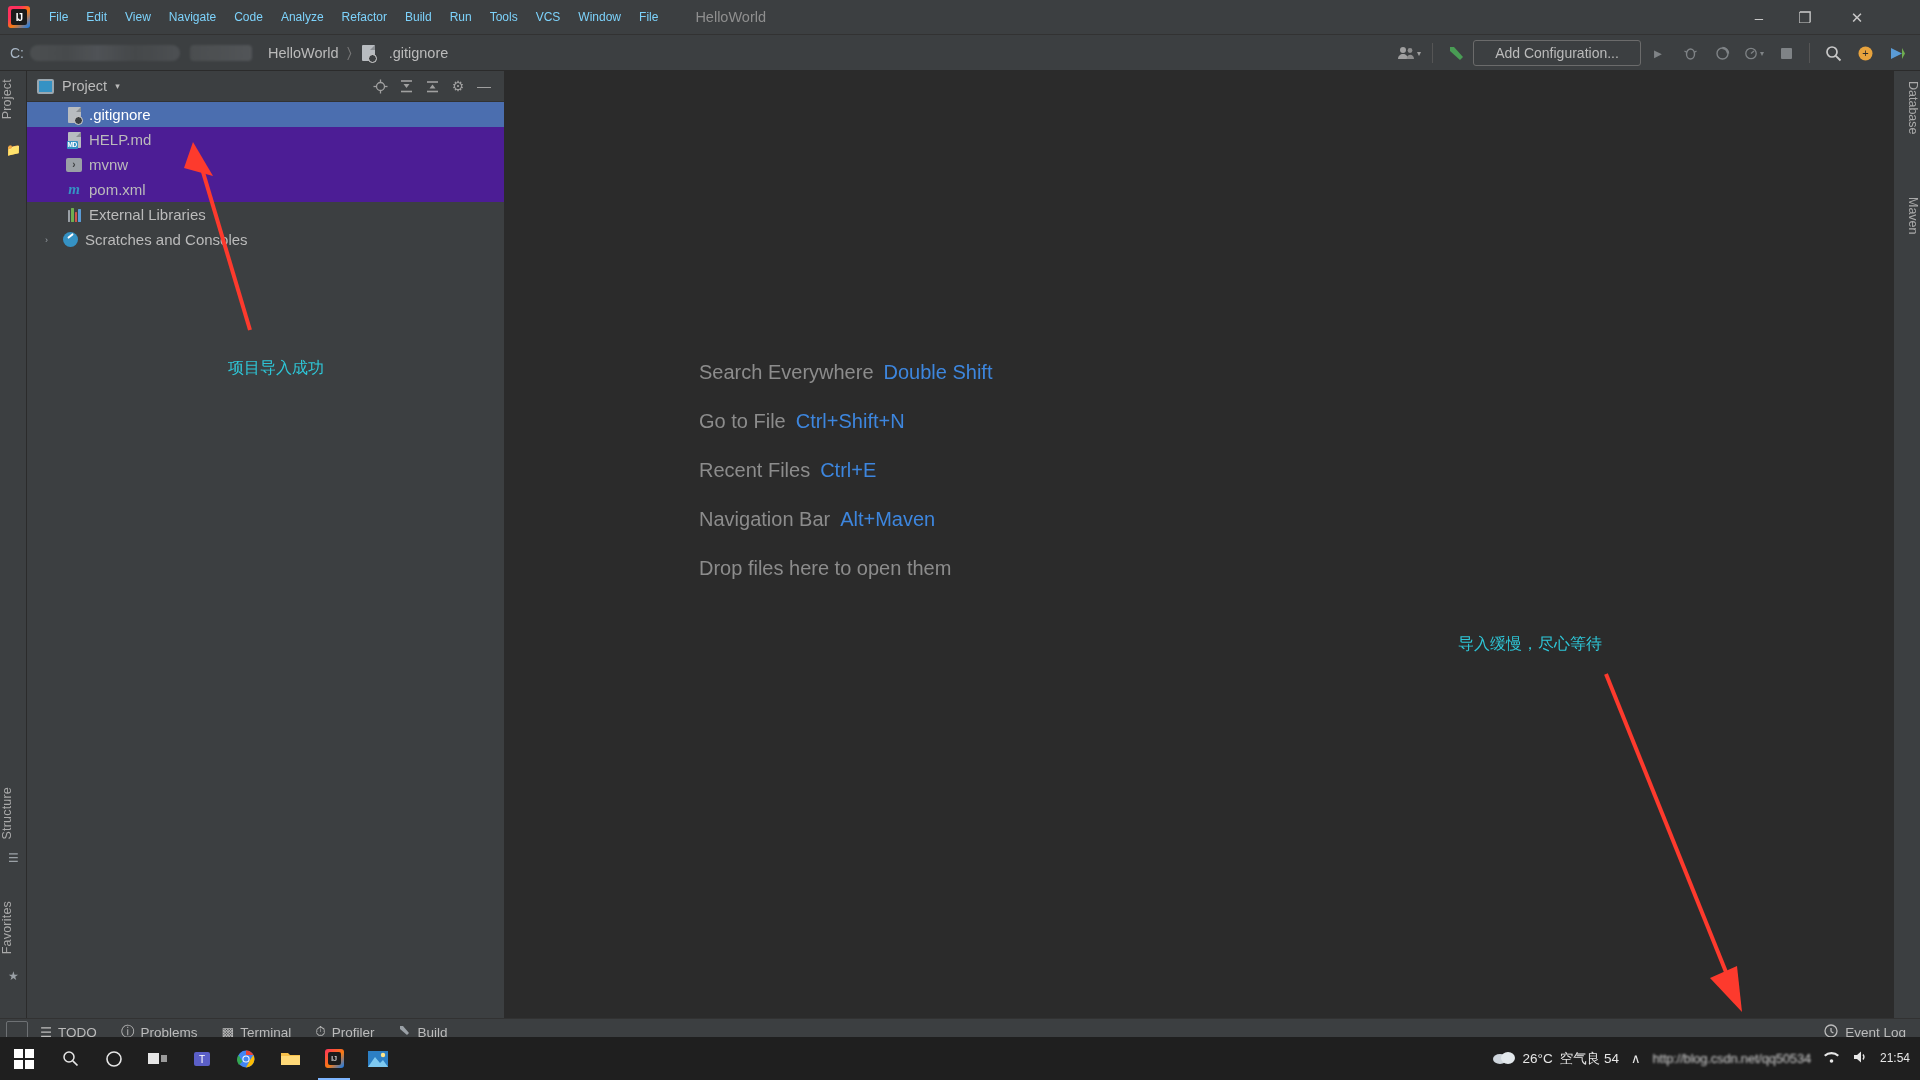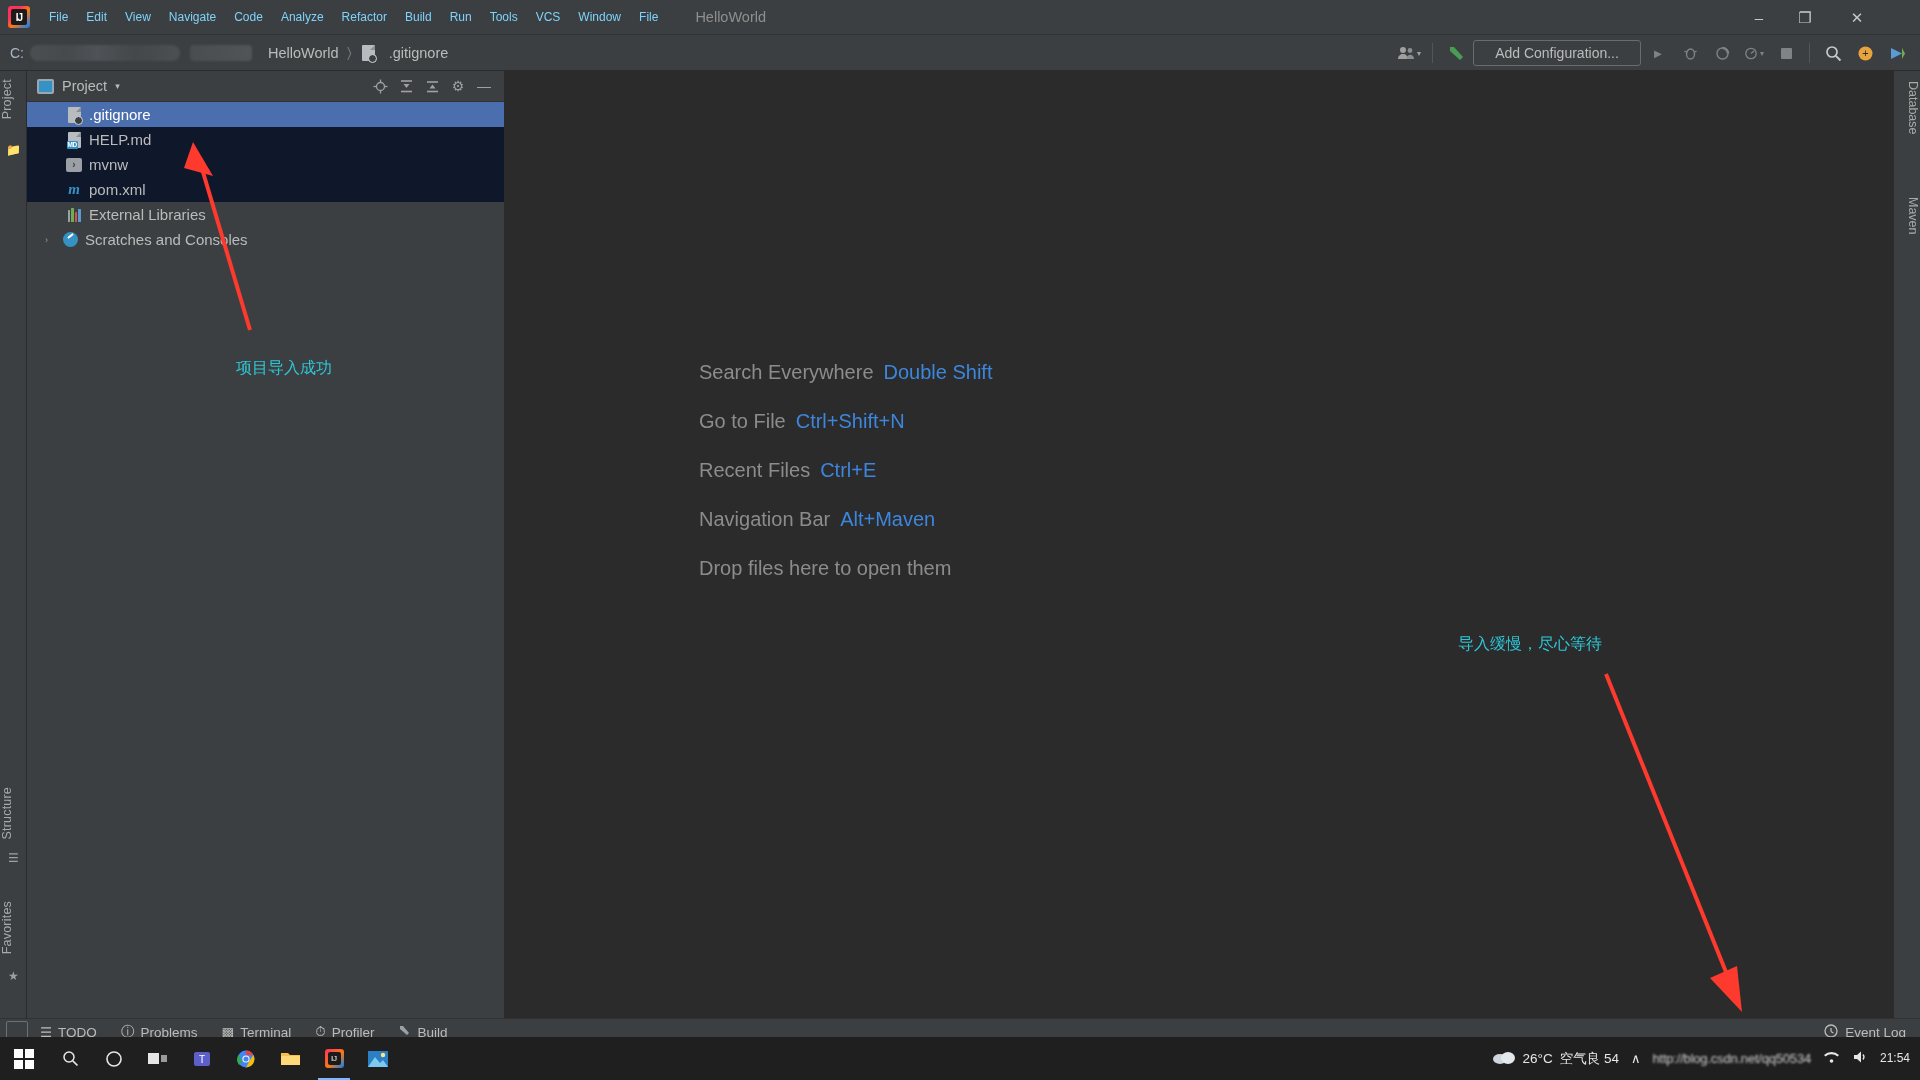--- a/index.html
+++ b/index.html
@@ -134,21 +134,21 @@
     width: 17px; height: 15px; border: 2px solid #9aa7b0; border-radius: 2px;
     background: #3592c4; display:inline-block;
   }
 
   .tree { position: absolute; left: 0; right: 0; top: 31px; bottom: 0; background: #3c3f41; }
   .tree-row {
     height: 25px; display: flex; align-items: center;
     font-size: 15px; color: #bbbbbb; padding-left: 38px; position: relative;
   }
   .tree-row.selected { background: #4b6eaf; color: #ffffff; }
-  .tree-row.dragband { background: #0f172a; }
+  .tree-row.dragband { background: #4c1d95; }
   .tree-row .tw { width: 16px; margin-left: -20px; font-size: 9px; color: #9aa0a6; display:inline-block;}
   .tico { width: 18px; height: 18px; margin-right: 6px; display: flex; align-items: center; justify-content: center; flex: 0 0 auto;}
 
   
   .doc-sheet {
     width: 13px; height: 16px; background: #b8bcc0; border-radius: 1px;
     position: relative;
   }
   .doc-sheet:after {
     content:''; position:absolute; right:0; top:0; border-width: 0 0 5px 5px;
@@ -492,21 +492,21 @@
       <div class="hint-line">
         <span>Drop files here to open them</span>
       </div>
     </div>
   </div>
 
   <svg class="arrow-svg" style="left:180px; top:140px; width:140px; height:200px;">
     <line x1="70" y1="190" x2="20" y2="22" stroke="#fd3a2d" stroke-width="4"></line>
     <path d="M13 2 L33 36 L4 28 Z" fill="#fd3a2d"></path>
   </svg>
-  <div class="annot" style="left:236px; top:358px;font-family:Liberation Mono, monospace;">项目导入成功</div>
+  <div class="annot" style="left:228px; top:358px;font-family:Liberation Mono, monospace;">项目导入成功</div>
 
   <svg class="arrow-svg" style="left:1590px; top:660px; width:180px; height:370px;">
     <line x1="16" y1="14" x2="140" y2="322" stroke="#fd3a2d" stroke-width="4"></line>
     <path d="M152 352 L120 318 L147 306 Z" fill="#fd3a2d"></path>
   </svg>
   <div class="annot" style="left:1458px; top:634px;">导入缓慢，尽心等待</div>
 
   <div class="bottombar">
     <div class="bb-sqbtn"></div>
     <div class="bb-item">

